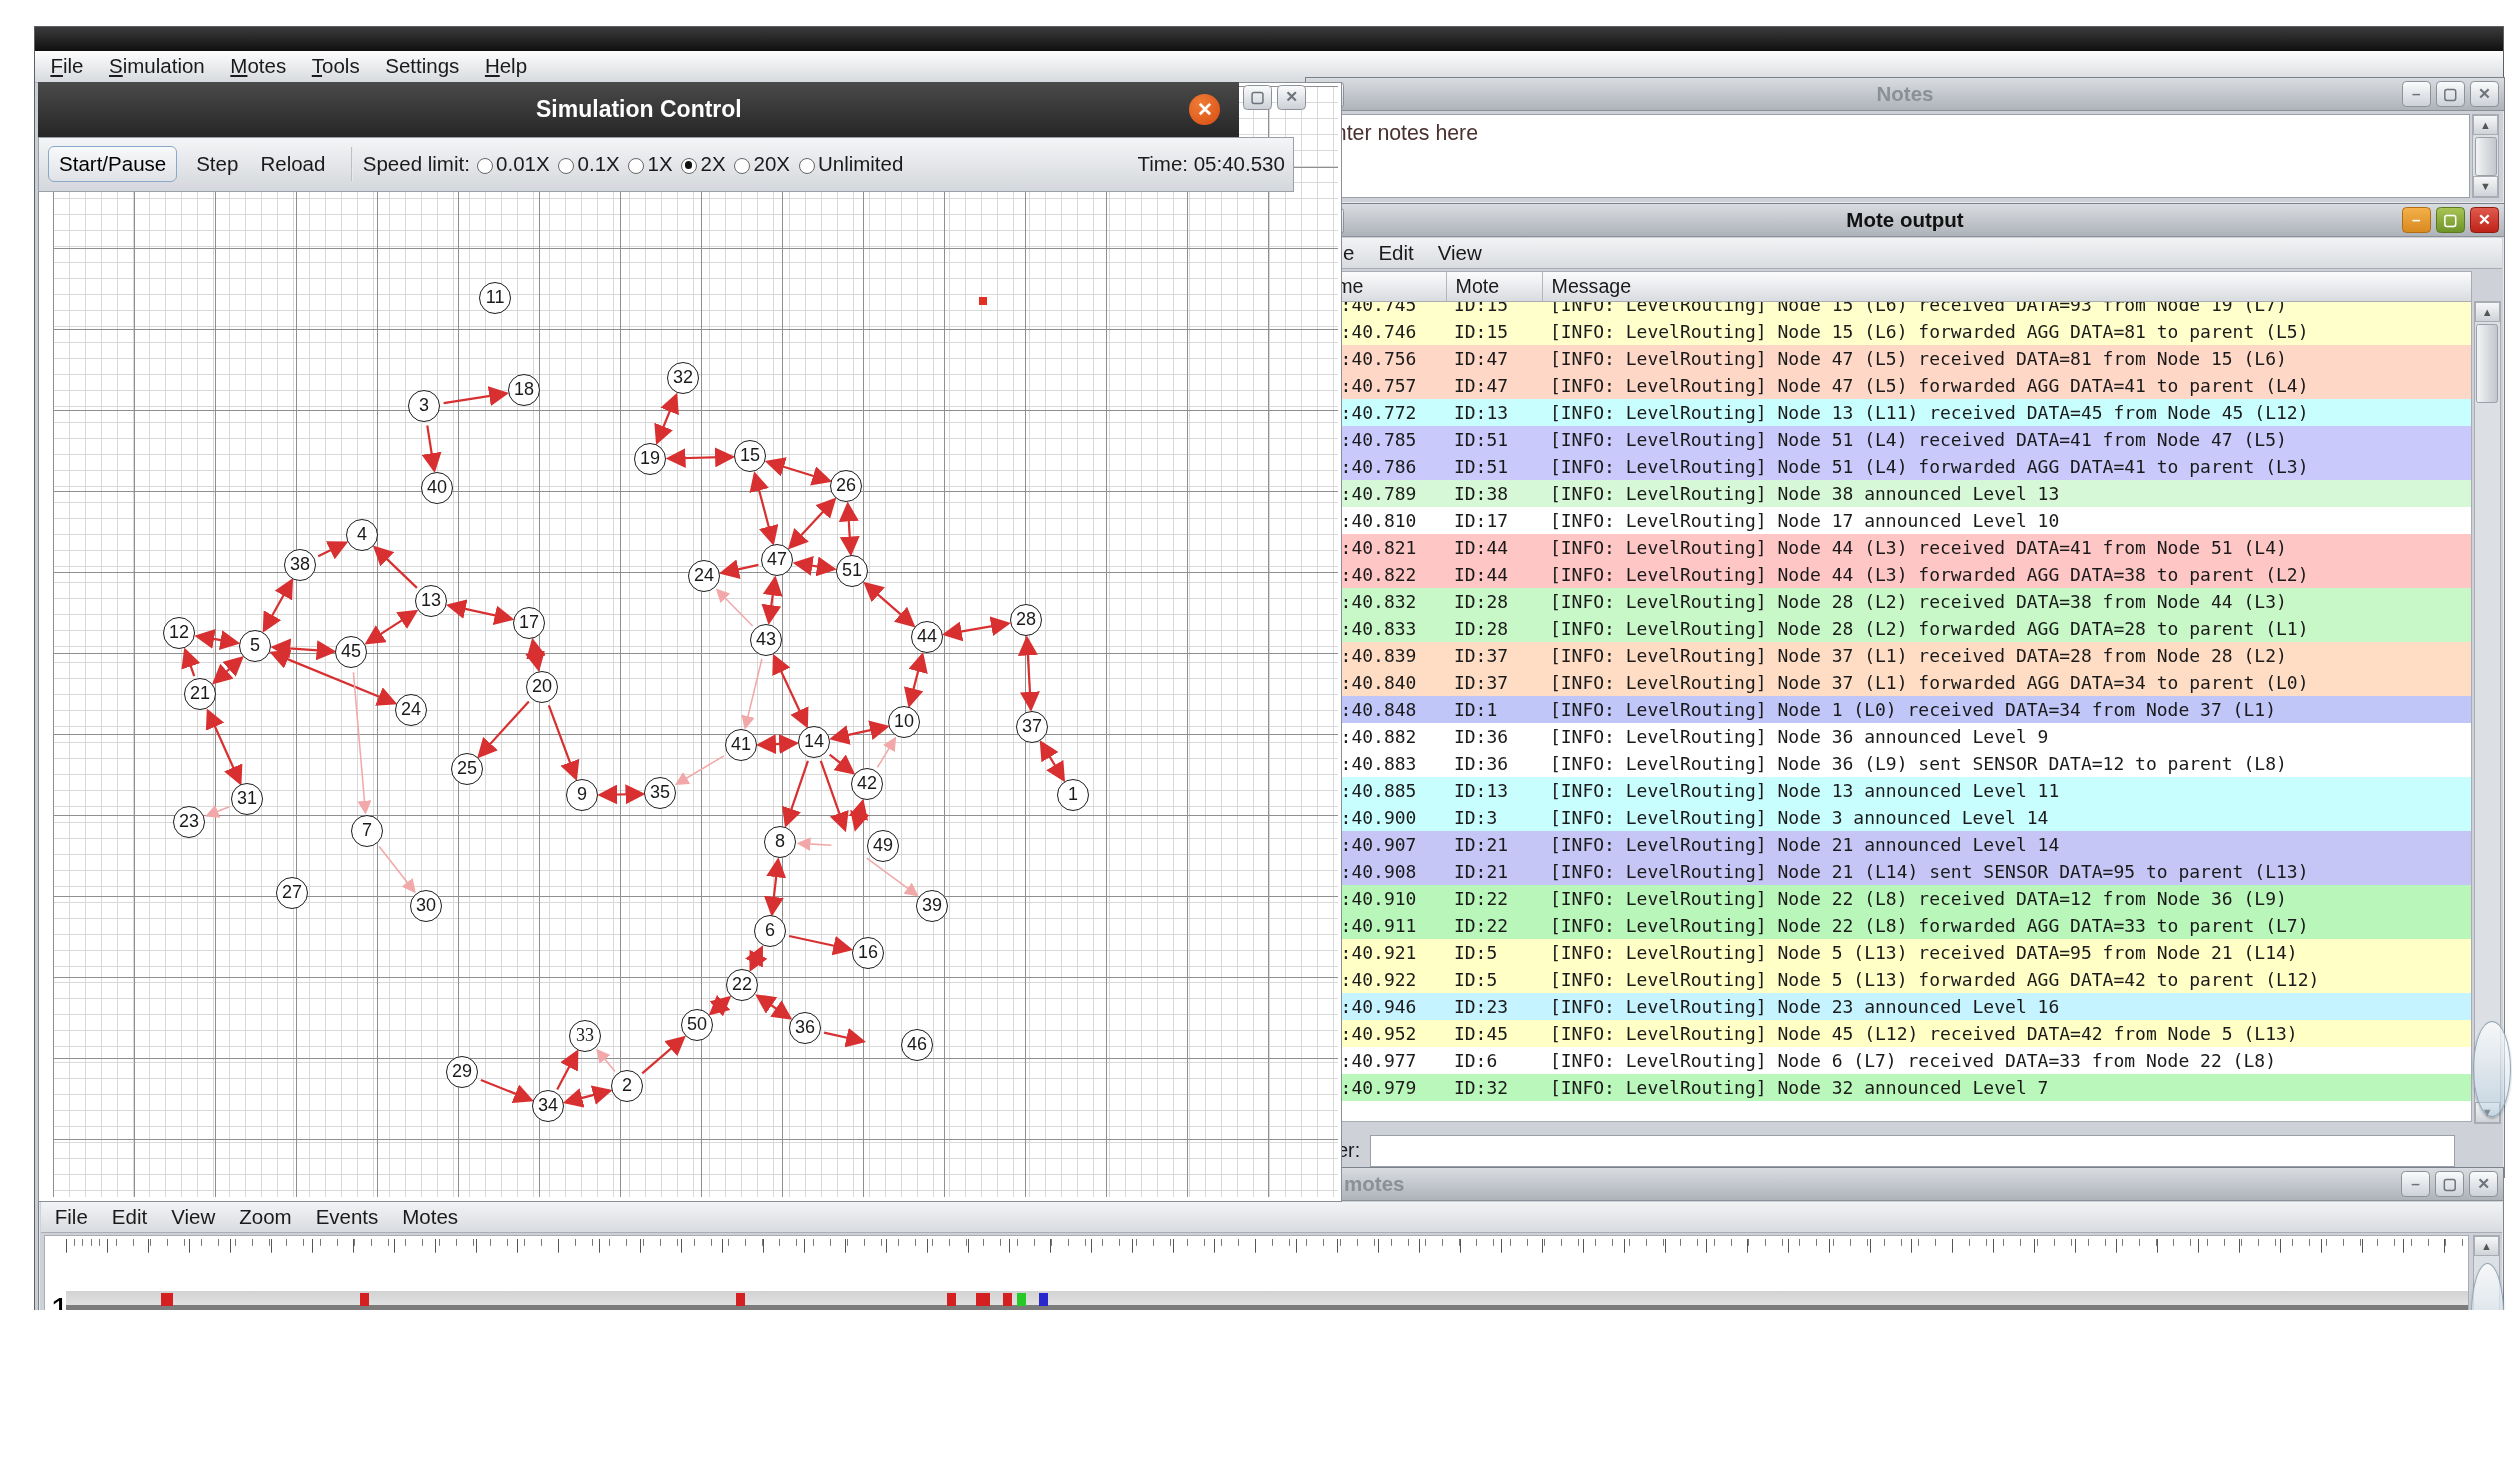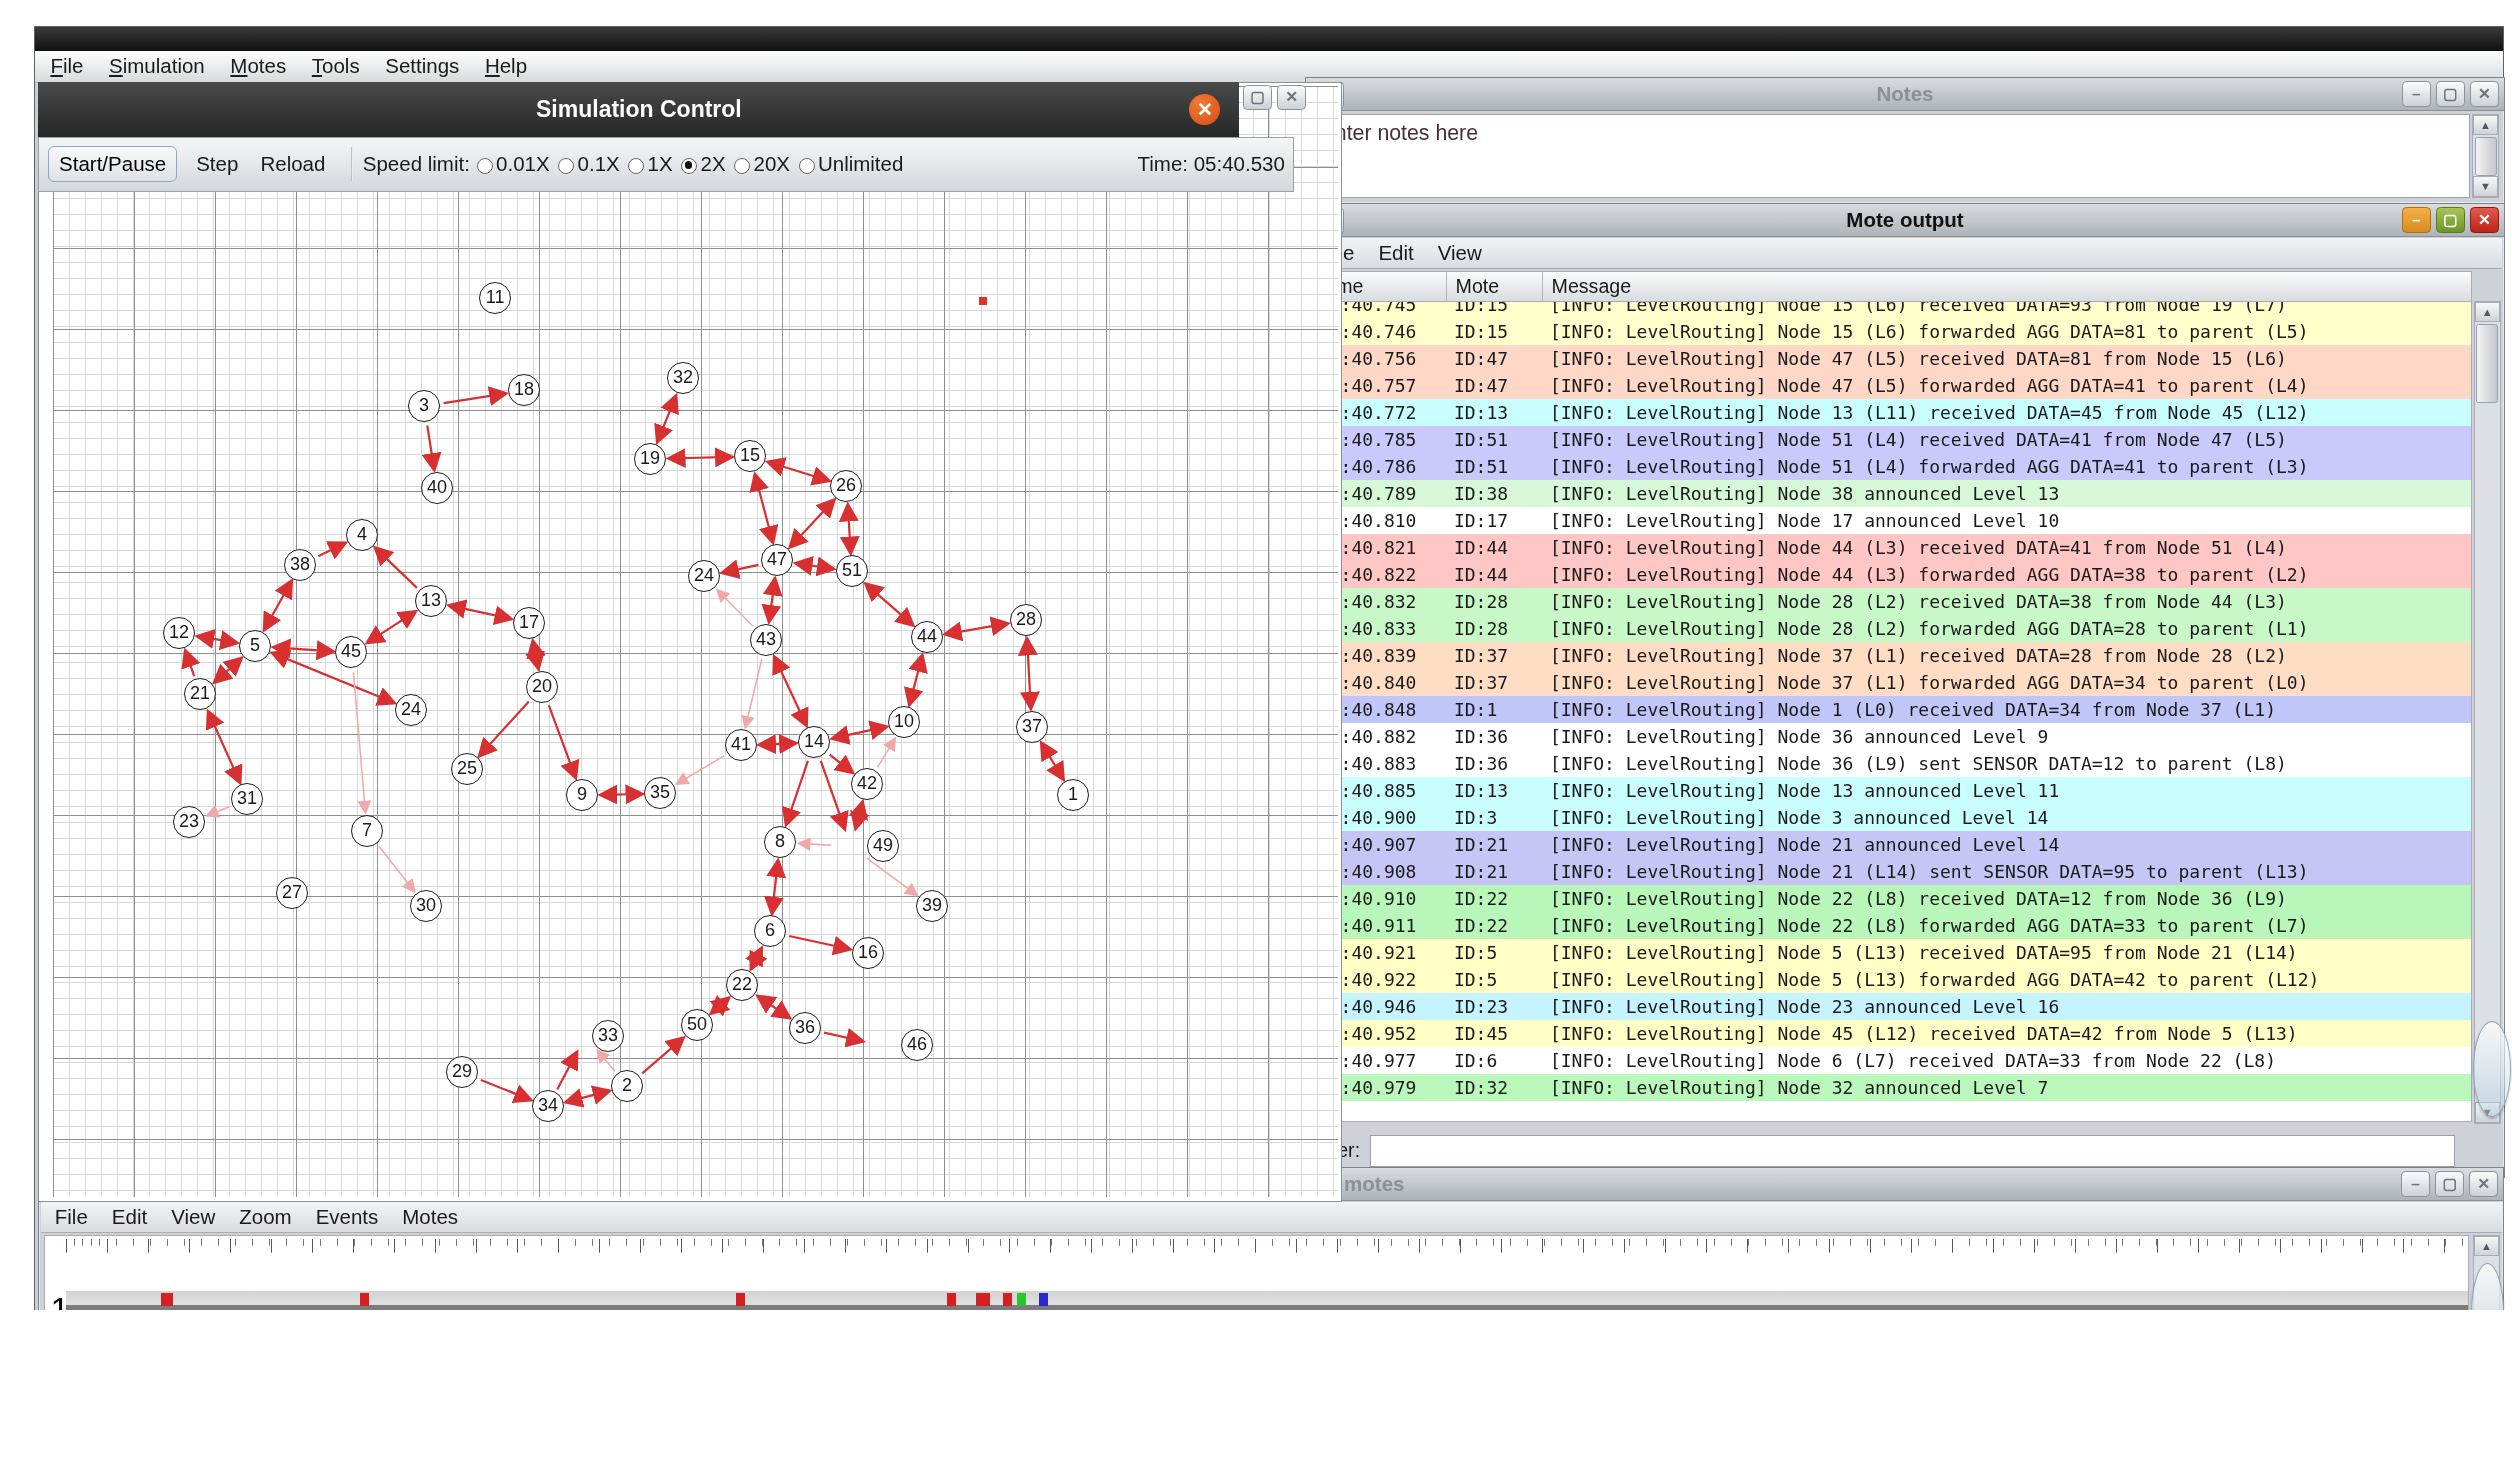--- a/index.html
+++ b/index.html
@@ -239,21 +239,21 @@
             <div class="node" style="left: 120px; top: 720px;">23</div>
             <div class="node" style="left: 298px; top: 729px;">7</div>
             <div class="node" style="left: 711px; top: 740px;">8</div>
             <div class="node" style="left: 814px; top: 744px;">49</div>
             <div class="node" style="left: 223px; top: 791px;">27</div>
             <div class="node" style="left: 357px; top: 804px;">30</div>
             <div class="node" style="left: 863px; top: 804px;">39</div>
             <div class="node" style="left: 799px; top: 851px;">16</div>
             <div class="node" style="left: 701px; top: 829px;">6</div>
             <div class="node" style="left: 673px; top: 883px;">22</div>
-            <div class="node" style="left: 539px; top: 934px;">33</div>
+            <div class="node" style="left: 516px; top: 934px; font-family: Liberation Serif, serif;">33</div>
             <div class="node" style="left: 628px; top: 923px;">50</div>
             <div class="node" style="left: 736px; top: 926px;">36</div>
             <div class="node" style="left: 848px; top: 943px;">46</div>
             <div class="node" style="left: 393px; top: 970px;">29</div>
             <div class="node" style="left: 479px; top: 1004px;">34</div>
             <div class="node" style="left: 558px; top: 984px;">2</div>
           </div>
         <div id="tx-dot" style="left: 926px; top: 211px;"></div>
       </div>
     </div>

